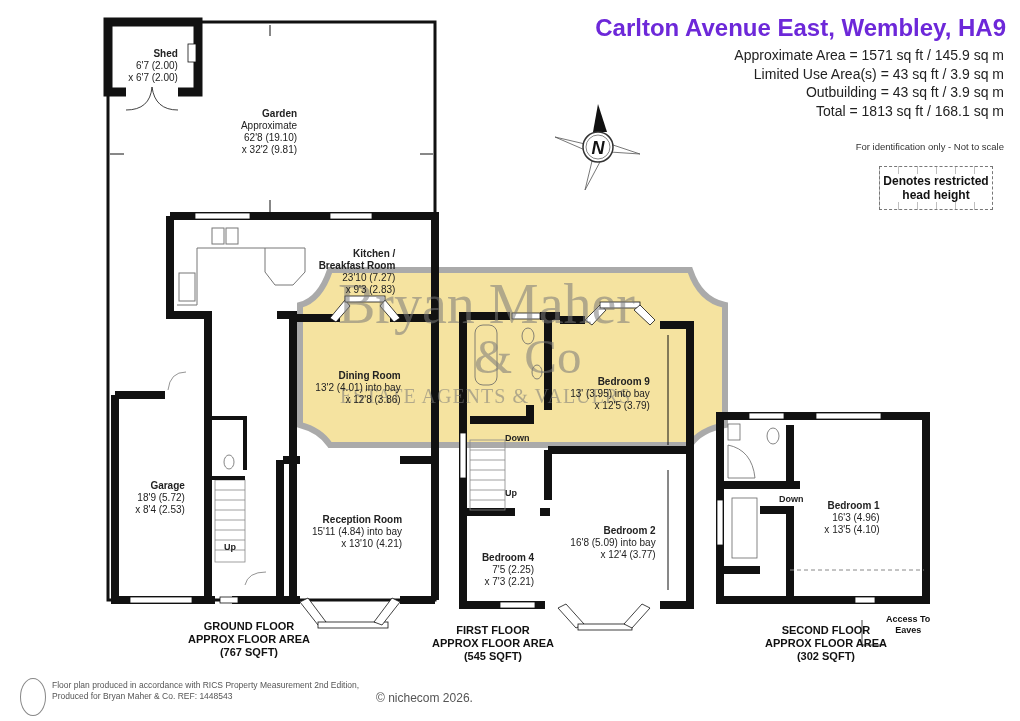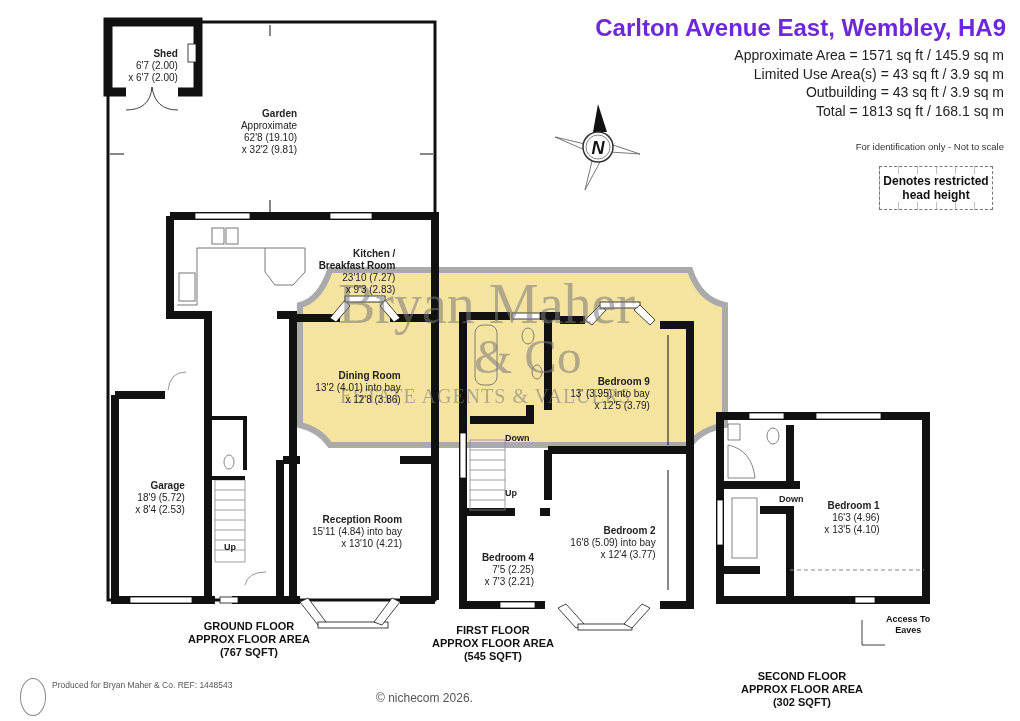--- a/index.html
+++ b/index.html
@@ -251,27 +251,28 @@
 <div class="floor-label" style="left:249px;top:620px;">
   <div>GROUND FLOOR</div>
   <div>APPROX FLOOR AREA</div>
   <div>(767 SQFT)</div>
 </div>
 <div class="floor-label" style="left:493px;top:624px;">
   <div>FIRST FLOOR</div>
   <div>APPROX FLOOR AREA</div>
   <div>(545 SQFT)</div>
 </div>
-<div class="floor-label" style="left:802px;top:624px;margin-top:46px;">
+<div class="floor-label" style="left:826px;top:624px;">
   <div>SECOND FLOOR</div>
   <div>APPROX FLOOR AREA</div>
   <div>(302 SQFT)</div>
 </div>
 <div class="access-label" style="left:886px;top:614px;">
   <div>Access To</div>
   <div>Eaves</div>
 </div>
 
 <div class="abs footer-icon"></div>
 <div class="abs footer">
+  <div>Floor plan produced in accordance with RICS Property Measurement 2nd Edition,</div>
   <div>Produced for Bryan Maher &amp; Co.   REF: 1448543</div>
 </div>
 <div class="abs copyright">© nichecom 2026.</div>
 
 </body></html>

